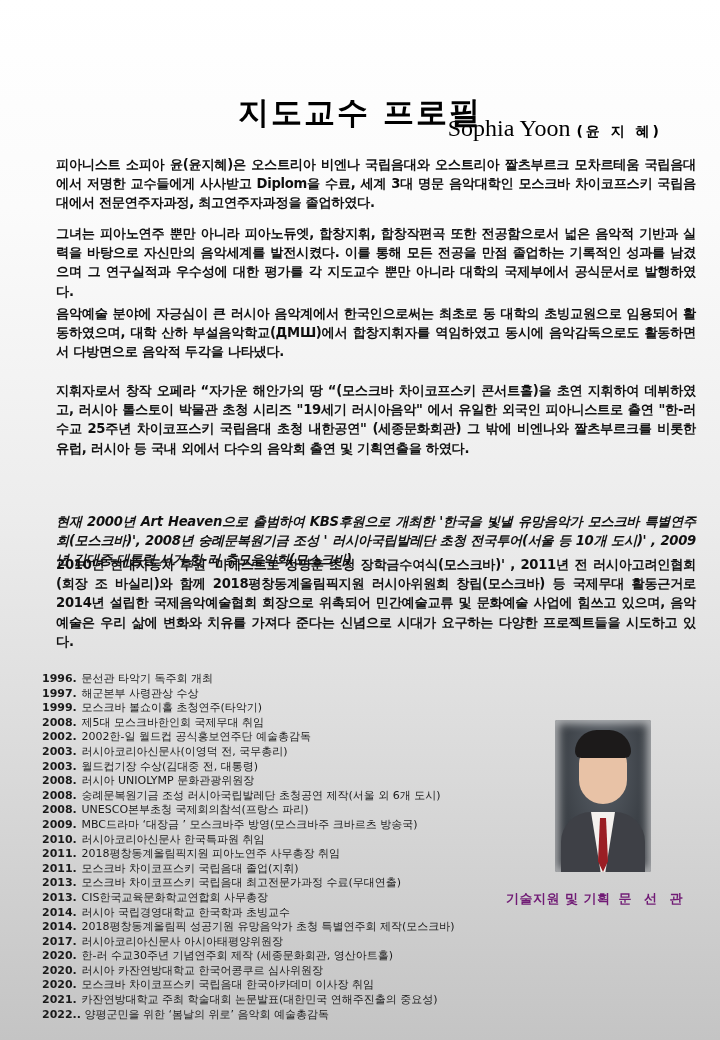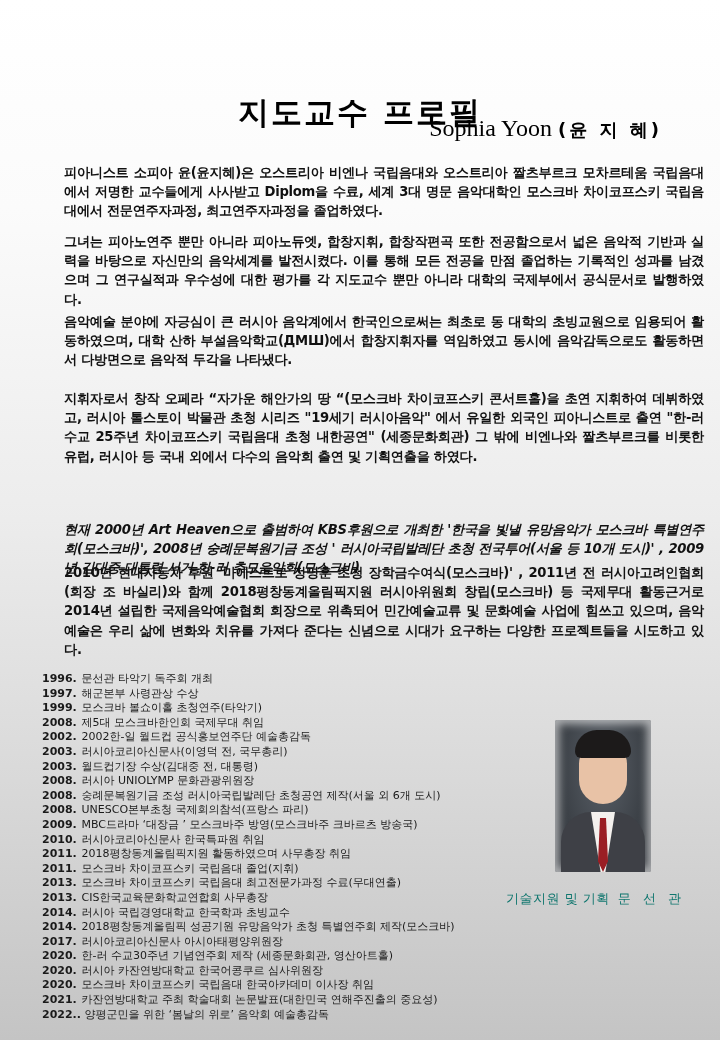--- a/index.html
+++ b/index.html
@@ -18,28 +18,28 @@
       text-align: center;
       font-size: 31px; font-weight: bold; letter-spacing: 2px;
       color: #000;
       margin-top: 34px;
     }
     .author {
       position: absolute; right: 58px; top: 115px;
       font-size: 19px; color: #000;
     }
     .author .en { font-family: "Liberation Serif", "DejaVu Serif", serif; font-size: 24px; }
-    .author .ko { font-weight: bold; letter-spacing: 3px; font-size: 18px; }
+    .author .ko { font-weight: bold; letter-spacing: 3px; font-size: 14px; }
     .para {
       position: absolute; left: 52px; width: 640px;
       font-size: 13.2px; line-height: 19.2px; font-weight: bold;
       letter-spacing: -0.3px;
       text-align: justify;
       color: #111;
-      margin: 12px;
+      margin: 4px;
     }
     .p1 { top: 151px; }
     .p2 { top: 220px; }
     .p3 { top: 300px; }
     .p4 { top: 377px; }
     .p5 { top: 508px; font-style: italic; }
     .p6 { top: 551px; }
     .timeline {
       position: absolute; left: 32px; top: 662px;
       margin: 10px; padding: 0; list-style: none;
@@ -72,21 +72,21 @@
     .photo .shirt {
       position: absolute; left: 36px; top: 92px; width: 24px; height: 60px;
       background: #f4f1ee; clip-path: polygon(0 0, 100% 0, 60% 100%, 40% 100%);
     }
     .photo .tie {
       position: absolute; left: 43px; top: 98px; width: 10px; height: 54px;
       background: #9a1e24; clip-path: polygon(20% 0, 80% 0, 100% 80%, 50% 100%, 0 80%);
     }
     .caption {
       position: absolute; left: 506px; top: 890px;
-      font-size: 13px; font-weight: normal; color: #0f766e;
+      font-size: 13px; font-weight: bold; color: #701a75;
       letter-spacing: 0.5px;
       white-space: nowrap;
     }
     .caption .name { letter-spacing: 4px; margin-left: 8px; }
   </style>
 </head>
 <body>
 
 <div class="page">
 
@@ -110,21 +110,21 @@
     <li><span class="yr">1999.</span> <span class="txt">모스크바 볼쇼이홀 초청연주(타악기)</span></li>
     <li><span class="yr">2008.</span> <span class="txt">제5대 모스크바한인회 국제무대 취임</span></li>
     <li><span class="yr">2002.</span> <span class="txt">2002한-일 월드컵 공식홍보연주단 예술총감독</span></li>
     <li><span class="yr">2003.</span> <span class="txt">러시아코리아신문사(이영덕 전, 국무총리)</span></li>
     <li><span class="yr">2003.</span> <span class="txt">월드컵기장 수상(김대중 전, 대통령)</span></li>
     <li><span class="yr">2008.</span> <span class="txt">러시아 UNIOLYMP 문화관광위원장</span></li>
     <li><span class="yr">2008.</span> <span class="txt">숭례문복원기금 조성 러시아국립발레단 초청공연 제작(서울 외 6개 도시)</span></li>
     <li><span class="yr">2008.</span> <span class="txt">UNESCO본부초청 국제회의참석(프랑스 파리)</span></li>
     <li><span class="yr">2009.</span> <span class="txt">MBC드라마 ‘대장금 ’ 모스크바주 방영(모스크바주 크바르츠 방송국)</span></li>
     <li><span class="yr">2010.</span> <span class="txt">러시아코리아신문사 한국특파원 취임</span></li>
-    <li><span class="yr">2011.</span> <span class="txt">2018평창동계올림픽지원  활동하였으며 사무총장 취임</span></li>
+    <li><span class="yr">2011.</span> <span class="txt">2018평창동계올림픽지원  피아노연주 사무총장 취임</span></li>
     <li><span class="yr">2011.</span> <span class="txt">모스크바 차이코프스키 국립음대 졸업(지휘)</span></li>
     <li><span class="yr">2013.</span> <span class="txt">모스크바 차이코프스키 국립음대 최고전문가과정 수료(무대연출)</span></li>
     <li><span class="yr">2013.</span> <span class="txt"> CIS한국교육문화학교연합회 사무총장</span></li>
     <li><span class="yr">2014.</span> <span class="txt">러시아 국립경영대학교 한국학과 초빙교수</span></li>
     <li><span class="yr">2014.</span> <span class="txt">2018평창동계올림픽  성공기원 유망음악가 초청 특별연주회 제작(모스크바)</span></li>
     <li><span class="yr">2017.</span> <span class="txt">러시아코리아신문사 아시아태평양위원장</span></li>
     <li><span class="yr">2020.</span> <span class="txt">한-러 수교30주년 기념연주회 제작 (세종문화회관, 영산아트홀)</span></li>
     <li><span class="yr">2020.</span> <span class="txt">러시아 카잔연방대학교 한국어콩쿠르 심사위원장</span></li>
     <li><span class="yr">2020.</span> <span class="txt">모스크바 차이코프스키 국립음대 한국아카데미 이사장 취임</span></li>
     <li><span class="yr">2021.</span> <span class="txt">카잔연방대학교 주최 학술대회 논문발표(대한민국 연해주진출의 중요성)</span></li>

